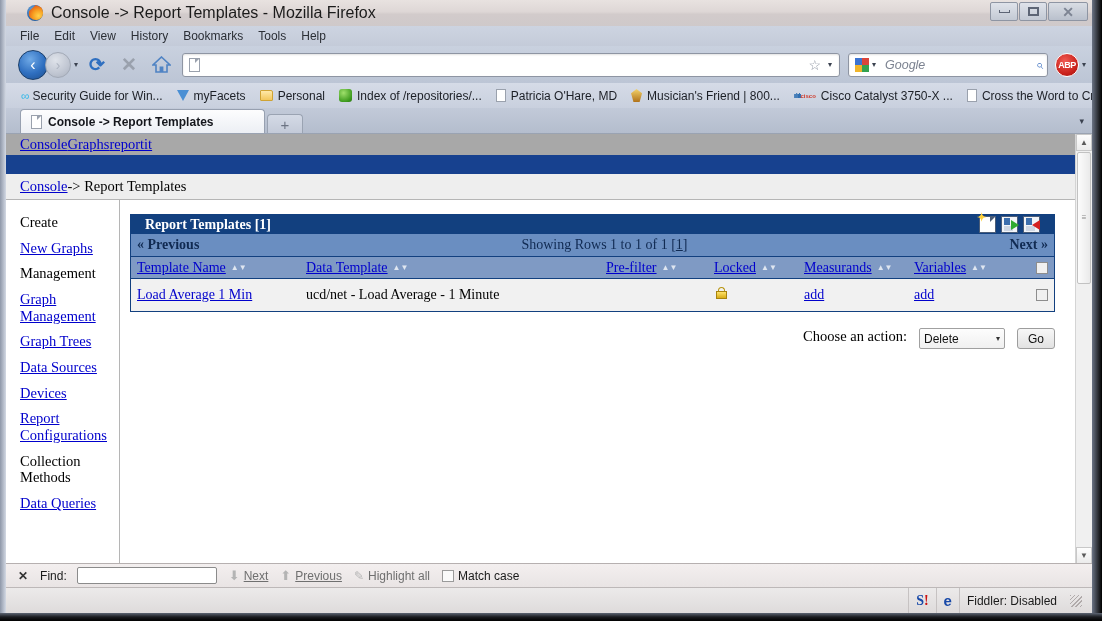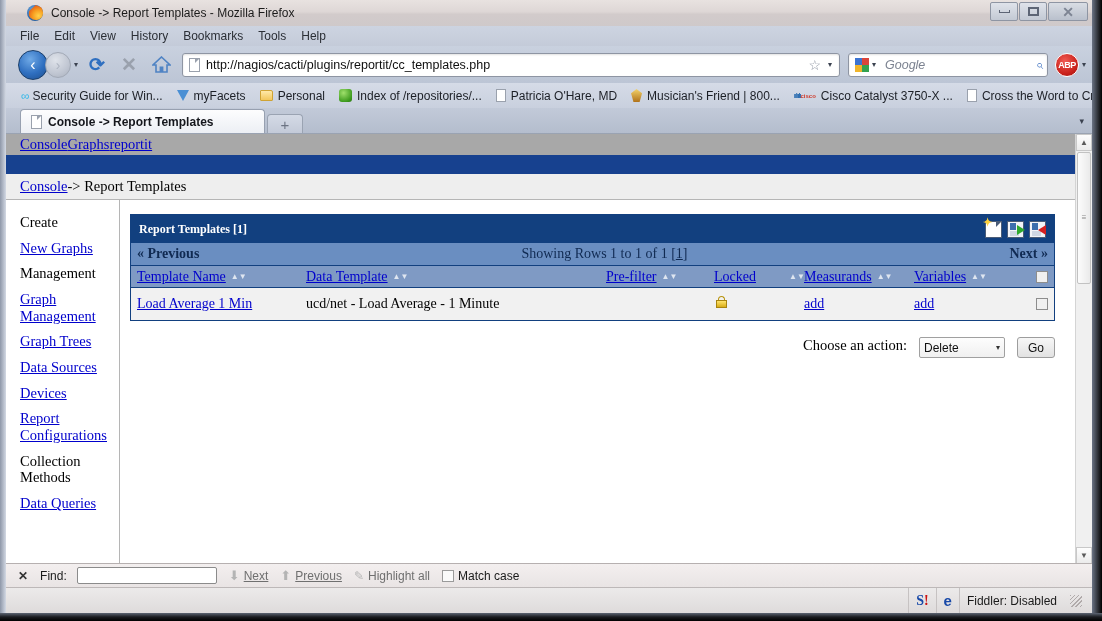--- a/index.html
+++ b/index.html
@@ -32,21 +32,21 @@
   #ff-logo { width:18px; height:18px; margin-left:26px; margin-right:7px; position:relative; }
   #ff-logo .globe {
     position:absolute; left:1px; top:1px; width:16px; height:16px; border-radius:50%;
     background:radial-gradient(circle at 35% 32%, #6ea8dd 0%, #2f6fb5 48%, #1c4d86 100%);
   }
   #ff-logo .fox {
     position:absolute; left:2px; top:1px; width:15px; height:15px; border-radius:50% 50% 45% 55%;
     background:radial-gradient(circle at 70% 72%, #ffd24a 0%, #f79a1e 40%, #e2571a 75%, #c53d12 100%);
     clip-path: polygon(52% 0%, 100% 20%, 100% 100%, 0% 100%, 8% 40%);
   }
-  #title-text { font-size:12px; color:#1b1b1b; font-family:"Liberation Sans", sans-serif; }
+  #title-text { font-size:16px; color:#1b1b1b; font-family:"Liberation Sans", sans-serif; }
 
   #wincontrols { position:absolute; right:14px; top:2px; display:flex; gap:1px; }
   .wbtn {
     width:28px; height:19px; border:1px solid #8e95a3;
     background:linear-gradient(180deg,#dfe3ea,#c3c9d4);
     display:flex; align-items:center; justify-content:center;
     font-size:11px; color:#4b5362; border-radius:2px;
   }
   .wbtn.close { width:40px; background:linear-gradient(180deg,#d9dde4,#b9c0cc); }
   .wbtn .min-g { width:11px; height:3px; border:1px solid #5d6575; border-top:none; }
@@ -198,23 +198,23 @@
   #sidebar { width:113px; padding:14px 0 0 14px; background:#fff; }
   .side-head { font-family:"Liberation Serif", serif; font-size:14.5px; color:#000; margin-bottom:9px; line-height:1.15; }
   .side-link { font-family:"Liberation Serif", serif; font-size:14.5px; color:#0000cc; text-decoration:underline;
                margin-bottom:9px; line-height:1.15; display:block; }
 
   #content-col { flex:1; border-left:1px solid #b5b5b5; padding:14px 20px 0 10px; }
 
   
   #rt-table { width:100%; border:1px solid #12407f; border-collapse:collapse; }
   #rt-title {
-    background:#12407f; height:28px; color:#fff;
-    display:flex; align-items:center; padding:0 8px;
-    font-family:"Liberation Serif", serif; font-size:12px; font-weight:bold;
+    background:#12407f; height:19px; color:#fff;
+    display:flex; align-items:center; padding:0 14px;
+    font-family:"Liberation Serif", serif; font-size:14px; font-weight:bold;
   }
   #rt-title-actions { margin-left:auto; display:flex; align-items:center; gap:5px; }
   .act-ico { width:17px; height:17px; position:relative; }
   .ico-newpage { background:#fff; border:1px solid #4b5d78; }
   .ico-newpage:before { content:"✦"; position:absolute; left:-3px; top:-6px; color:#ffd23d; font-size:11px; }
   .ico-newpage:after  { content:""; position:absolute; right:0; top:0; border-width:0 0 5px 5px; border-style:solid; border-color:transparent transparent #fff #4b5d78; }
   .ico-disk {
     background:#f2f4f8; border:1px solid #4b5d78;
     display:flex; align-items:center; justify-content:center;
   }
@@ -245,21 +245,21 @@
   #rt-row {
     background:#f1f1f1; height:32px; display:flex; align-items:center;
     font-family:"Liberation Serif", serif; font-size:14px; color:#000;
   }
   #rt-row a { color:#0000cc; text-decoration:underline; }
 
   
   .c1 { width:175px; padding-left:6px; }
   .c2 { width:300px; }
   .c3 { width:108px; }
-  .c4 { width:90px;gap:28px; }
+  .c4 { width:90px; }
   .c5 { width:110px; }
   .c6 { width:110px; }
   .c7 { flex:1; display:flex; justify-content:flex-end; padding-right:6px; }
 
   .lock {
     width:11px;height:12px;position:relative;display:inline-block;margin-left:2px;
   }
   .lock .body { position:absolute; bottom:0; left:0; width:11px; height:8px;
                 background:linear-gradient(180deg,#ffe36a,#d9ad18); border:1px solid #a8840f; }
   .lock .shackle { position:absolute; top:0; left:2px; width:7px; height:6px;
@@ -384,21 +384,20 @@
     <div class="toolicon" id="stop-icon">✕</div>
     <div class="toolicon" id="home-icon">
       <svg width="19" height="17" viewBox="0 0 19 17" aria-hidden="true">
         <path d="M9.5 1 L18 9 H15 V16 H4 V9 H1 Z" fill="none" stroke="#4f83c4" stroke-width="1.6"></path>
         <rect x="7.6" y="10.5" width="3.8" height="5.5" fill="#4f83c4"></rect>
       </svg>
     </div>
 
     <div id="urlbar">
       <span class="page-glyph"></span>
-      <span id="urltext">http://nagios/cacti/plugins/reportit/cc_templates.php</span>
       <span id="star-icon">☆</span>
       <span class="nav-caret">▾</span>
     </div>
 
     <div id="searchbar">
       <span class="g-icon">
           <i class="g-b"></i>
           <i class="g-r"></i>
           <i class="g-y"></i>
           <i class="g-g"></i>

